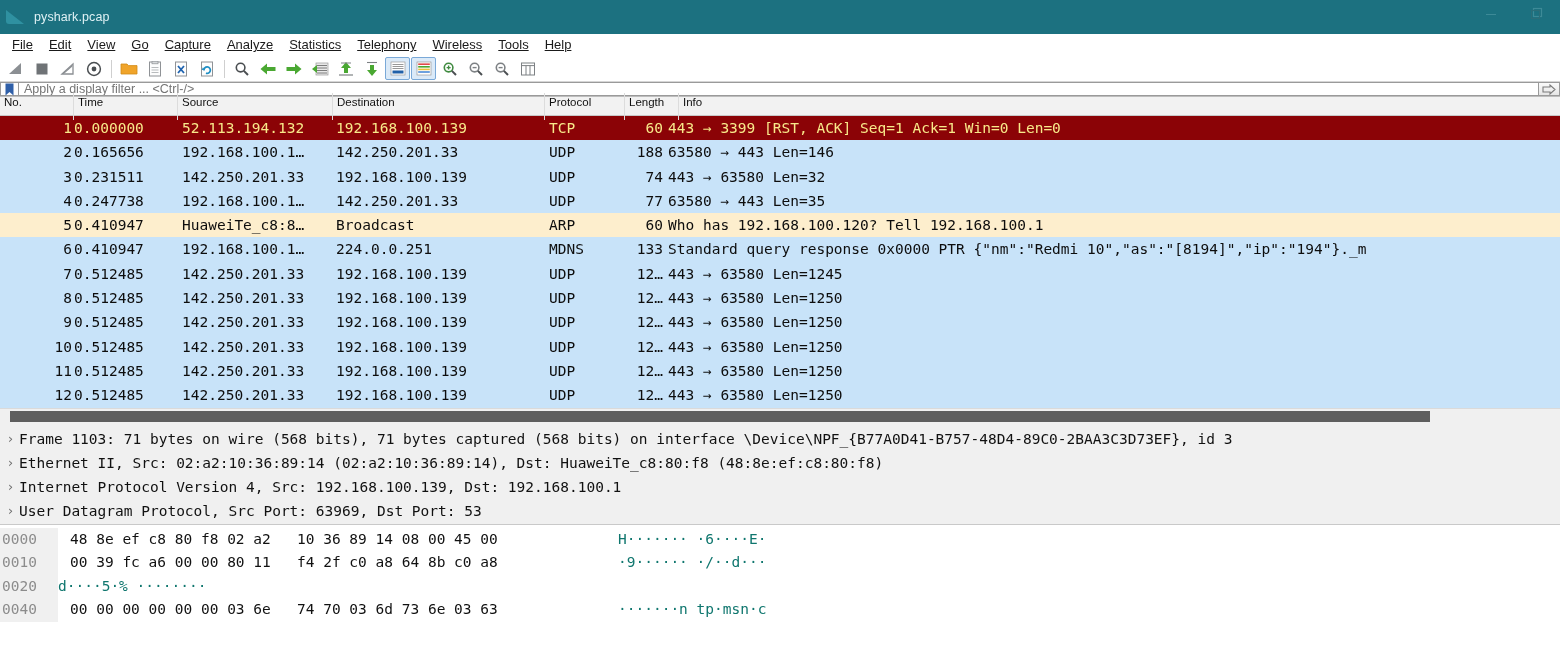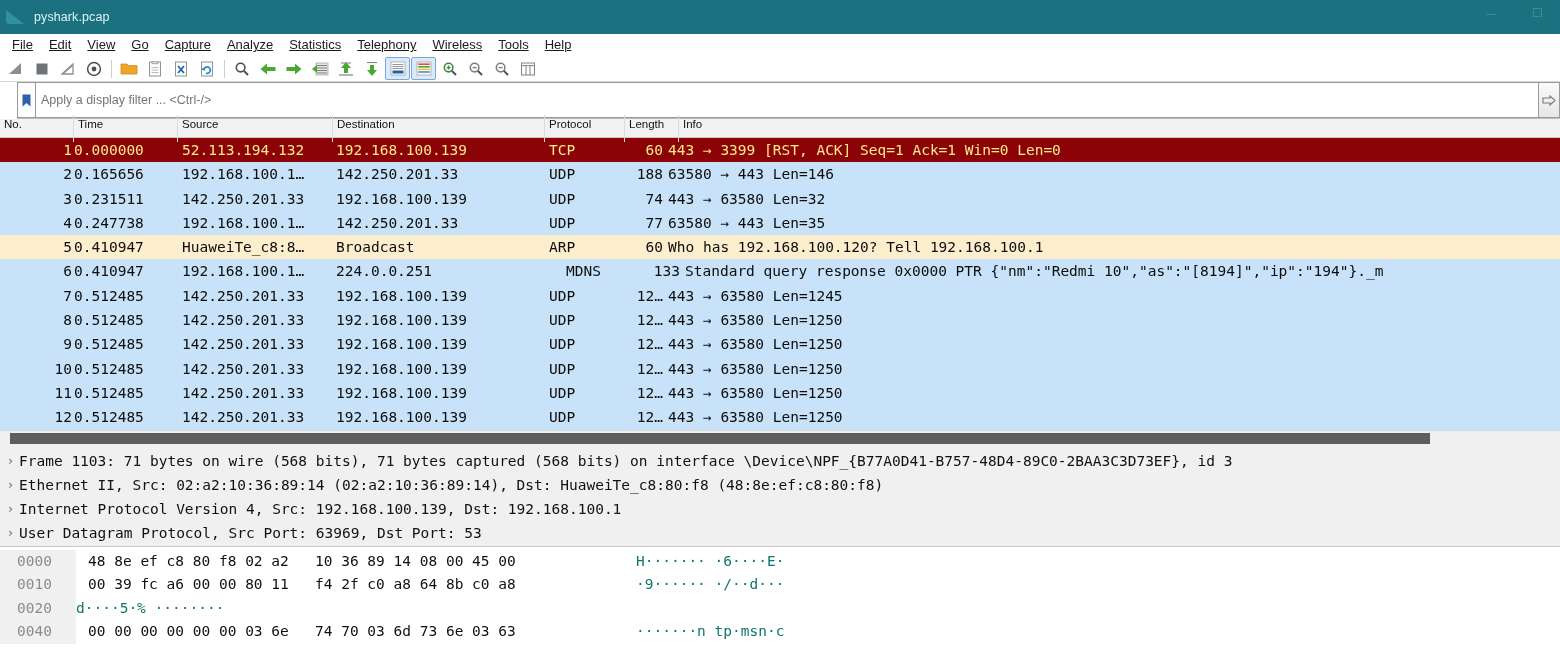--- a/index.html
+++ b/index.html
@@ -85,26 +85,25 @@
     border-radius: 2px;
   }
   .tb-sep {
     width: 1px; height: 18px;
     background: #cfcfcf;
     margin: 0 4px;
   }
 
   
   .filterbar {
-    height: 37px;
+    height: 15px;
     background: #ffffff;
     display: flex;
     align-items: stretch;
     border-bottom: 1px solid #bdbdbd;
-    margin-left: 17px;
   }
   .filter-bookmark {
     width: 18px;
     display: flex; align-items: center; justify-content: center;
     border: 1px solid #9a9a9a;
     border-right: none;
     background: #fdfdfd;
   }
   .filter-input {
     flex: 1;
@@ -229,22 +228,22 @@
     border-top: 1px solid #c9c9c9;
     padding-top: 3px;
   }
   .bline {
     height: 23.5px;
     line-height: 23.5px;
     display: flex;
     white-space: pre;
   }
   .boff {
-    width: 76px;
-    padding-left: 17px;
+    width: 58px;
+    padding-left: 2px;
     color: #8c8c8c;
     background: #f0f0f0;
   }
   .bhex {
     padding-left: 12px;
     color: #111;
     width: 560px;
   }
   .basc {
     color: #0f766e;
@@ -495,21 +494,21 @@
         <div class="c c-dst" style="width: 212px; flex: 0 0 212px;">Broadcast</div>
         <div class="c c-proto" style="width: 80px; flex: 0 0 80px;">ARP</div>
         <div class="c c-len" style="width: 40px; flex: 0 0 40px;">60</div>
         <div class="c c-info" style="width: 880px; flex: 0 0 880px;">Who has 192.168.100.120? Tell 192.168.100.1</div>
       </div>
       <div class="prow row-blue">
         <div class="c c-no" style="width: 74px; flex: 0 0 74px;">6</div>
         <div class="c c-time" style="width: 104px; flex: 0 0 104px;">0.410947</div>
         <div class="c c-src" style="width: 155px; flex: 0 0 155px;">192.168.100.1…</div>
         <div class="c c-dst" style="width: 212px; flex: 0 0 212px;">224.0.0.251</div>
-        <div class="c c-proto" style="width: 80px; flex: 0 0 80px; margin-left: 17px;">MDNS</div>
+        <div class="c c-proto" style="width: 80px; flex: 0 0 80px;">MDNS</div>
         <div class="c c-len" style="width: 40px; flex: 0 0 40px;">133</div>
         <div class="c c-info" style="width: 880px; flex: 0 0 880px;">Standard query response 0x0000 PTR {"nm":"Redmi 10","as":"[8194]","ip":"194"}._m</div>
       </div>
       <div class="prow row-blue">
         <div class="c c-no" style="width: 74px; flex: 0 0 74px;">7</div>
         <div class="c c-time" style="width: 104px; flex: 0 0 104px;">0.512485</div>
         <div class="c c-src" style="width: 155px; flex: 0 0 155px;">142.250.201.33</div>
         <div class="c c-dst" style="width: 212px; flex: 0 0 212px;">192.168.100.139</div>
         <div class="c c-proto" style="width: 80px; flex: 0 0 80px;">UDP</div>
         <div class="c c-len" style="width: 40px; flex: 0 0 40px;">12…</div>

